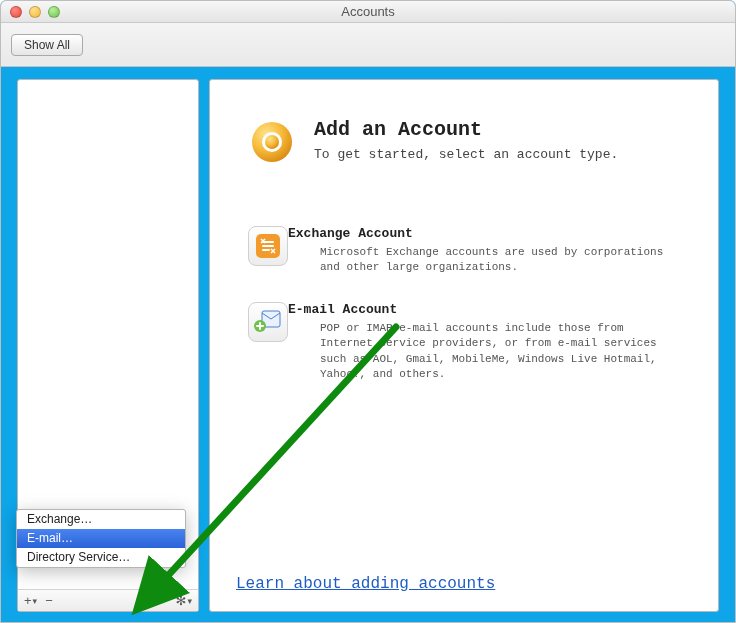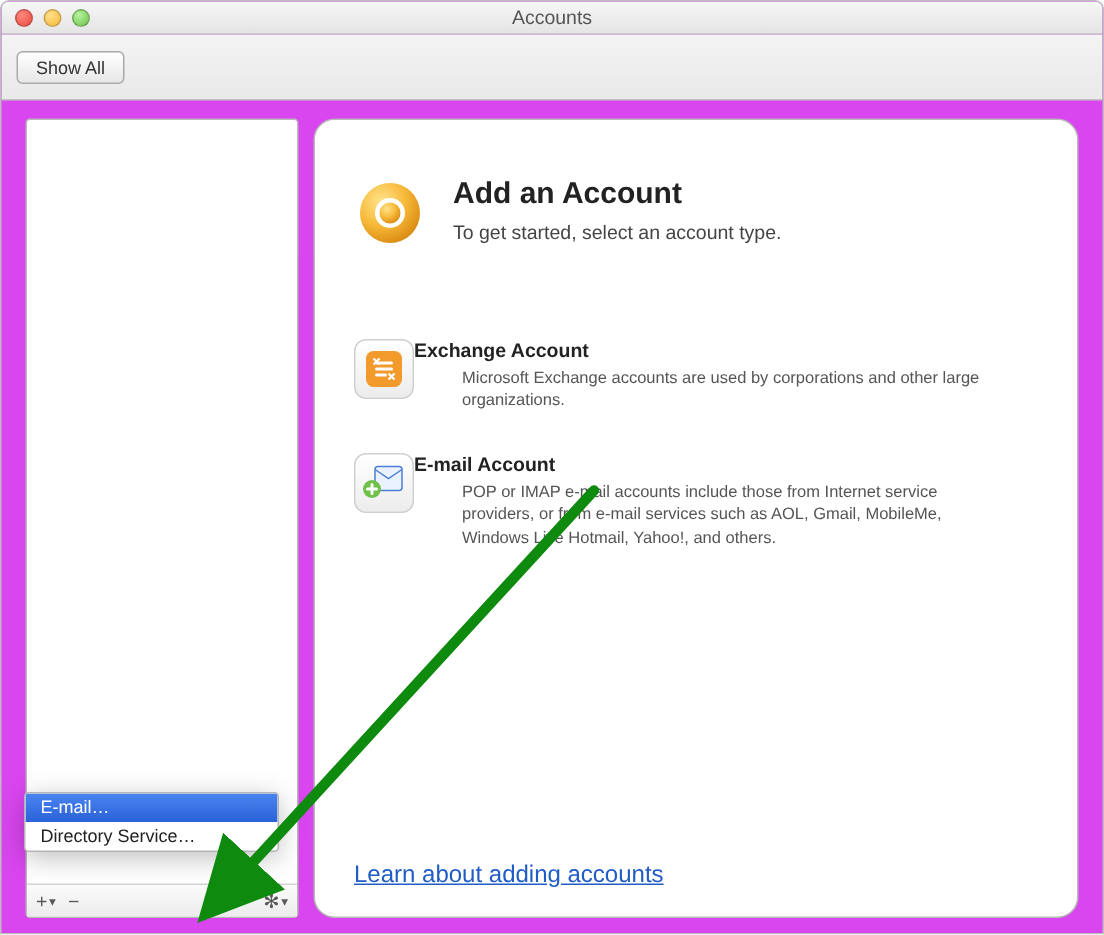--- a/index.html
+++ b/index.html
@@ -1,29 +1,29 @@
 <!DOCTYPE html>
 <html><head>
 <meta charset="utf-8">
 <style>
   * { box-sizing: border-box; margin: 0; padding: 0; }
   html, body { width: 736px; height: 623px; font-family: "Lucida Grande", "Helvetica Neue", Arial, sans-serif; font-size: 13px; color: #222; background: #fff; }
-  .window { width: 736px; height: 623px; background: #d946ef; position: relative; border: 1px solid #bdbdbd; border-radius: 6px 6px 0 0; overflow: hidden; }
+  .window { width: 736px; height: 623px; background: #0ea5e9; position: relative; border: 1px solid #bdbdbd; border-radius: 6px 6px 0 0; overflow: hidden; }
   .titlebar { height: 22px; background: linear-gradient(#f7f7f7, #e4e4e4); border-bottom: 1px solid #c9c9c9; display: flex; align-items: center; position: relative; }
   .traffic-lights { display: flex; gap: 7px; margin-left: 9px; }
   .traffic-light { width: 12px; height: 12px; border-radius: 50%; border: 0.5px solid rgba(0,0,0,.2); }
   .tl-close { background: radial-gradient(circle at 35% 30%, #ff8a80, #e9493f); }
   .tl-min   { background: radial-gradient(circle at 35% 30%, #ffe08a, #f6b83c); }
   .tl-zoom  { background: radial-gradient(circle at 35% 30%, #b7f29e, #6fc24a); }
   .title { position: absolute; left: 0; right: 0; text-align: center; font-size: 13px; color: #555; pointer-events: none; }
   .toolbar { height: 44px; background: linear-gradient(#f4f4f4, #e9e9e9); border-bottom: 1px solid #c3c3c3; display: flex; align-items: center; padding: 0 10px; }
   .btn { height: 22px; padding: 0 12px; font-size: 12px; color: #333; background: linear-gradient(#ffffff, #e6e6e6); border: 1px solid #a9a9a9; border-radius: 4px; cursor: default; display: inline-flex; align-items: center; box-shadow: 0 1px 0 rgba(255,255,255,.6) inset; }
   .content { position: absolute; top: 78px; left: 16px; right: 16px; bottom: 10px; display: flex; gap: 10px; }
   .sidebar { width: 182px; background: #fff; border: 1px solid #b8b8b8; border-radius: 3px; position: relative; display: flex; flex-direction: column; }
-  .main { flex: 1; background: #fff; border: 1px solid #b8b8b8; border-radius: 14px; position: relative; padding: 38px 26px 24px 26px; }
+  .main { flex: 1; background: #fff; border: 1px solid #b8b8b8; border-radius: 3px; position: relative; padding: 38px 26px 24px 38px; font-family: Liberation Mono, monospace; }
   .headrow { display: flex; gap: 18px; align-items: flex-start; }
   .hero-icon { width: 48px; height: 48px; flex: 0 0 48px; }
   h1 { font-size: 20px; font-weight: 700; color: #222; margin-bottom: 6px; }
   .subtitle { font-size: 13px; color: #444; }
   .stack { margin-top: 60px; display: flex; flex-direction: column; gap: 26px; }
   .option { display: flex; align-items: flex-start; }
   .opt-icon { width: 40px; height: 40px; flex: 0 0 40px; background: linear-gradient(#fff, #ececec); border: 1px solid #cfcfcf; border-radius: 8px; display: flex; align-items: center; justify-content: center; }
   .opt-title { font-size: 13px; font-weight: 700; margin-bottom: 4px; }
   .opt-desc { font-size: 11px; color: #555; line-height: 1.4; max-width: 360px; margin-left: 32px; }
   .learn { position: absolute; left: 26px; bottom: 18px; font-size: 16px; color: #205cc5; text-decoration: underline; cursor: pointer; }
@@ -52,20 +52,21 @@
 
   <div class="toolbar">
     <div class="btn">Show All</div>
   </div>
 
   <div class="content">
 
     <div class="sidebar">
       <div class="sidebar-body">
         <div class="popup">
+          <div class="popup-item">Exchange…</div>
           <div class="popup-item selected">E-mail…</div>
           <div class="popup-item">Directory Service…</div>
         </div>
       </div>
       <div class="sidebar-footer">
         <div class="footgroup">
           <span class="footbtn">
             <span>+</span>
               <span style="font-size:9px;margin-left:1px">▾</span>
           </span>

